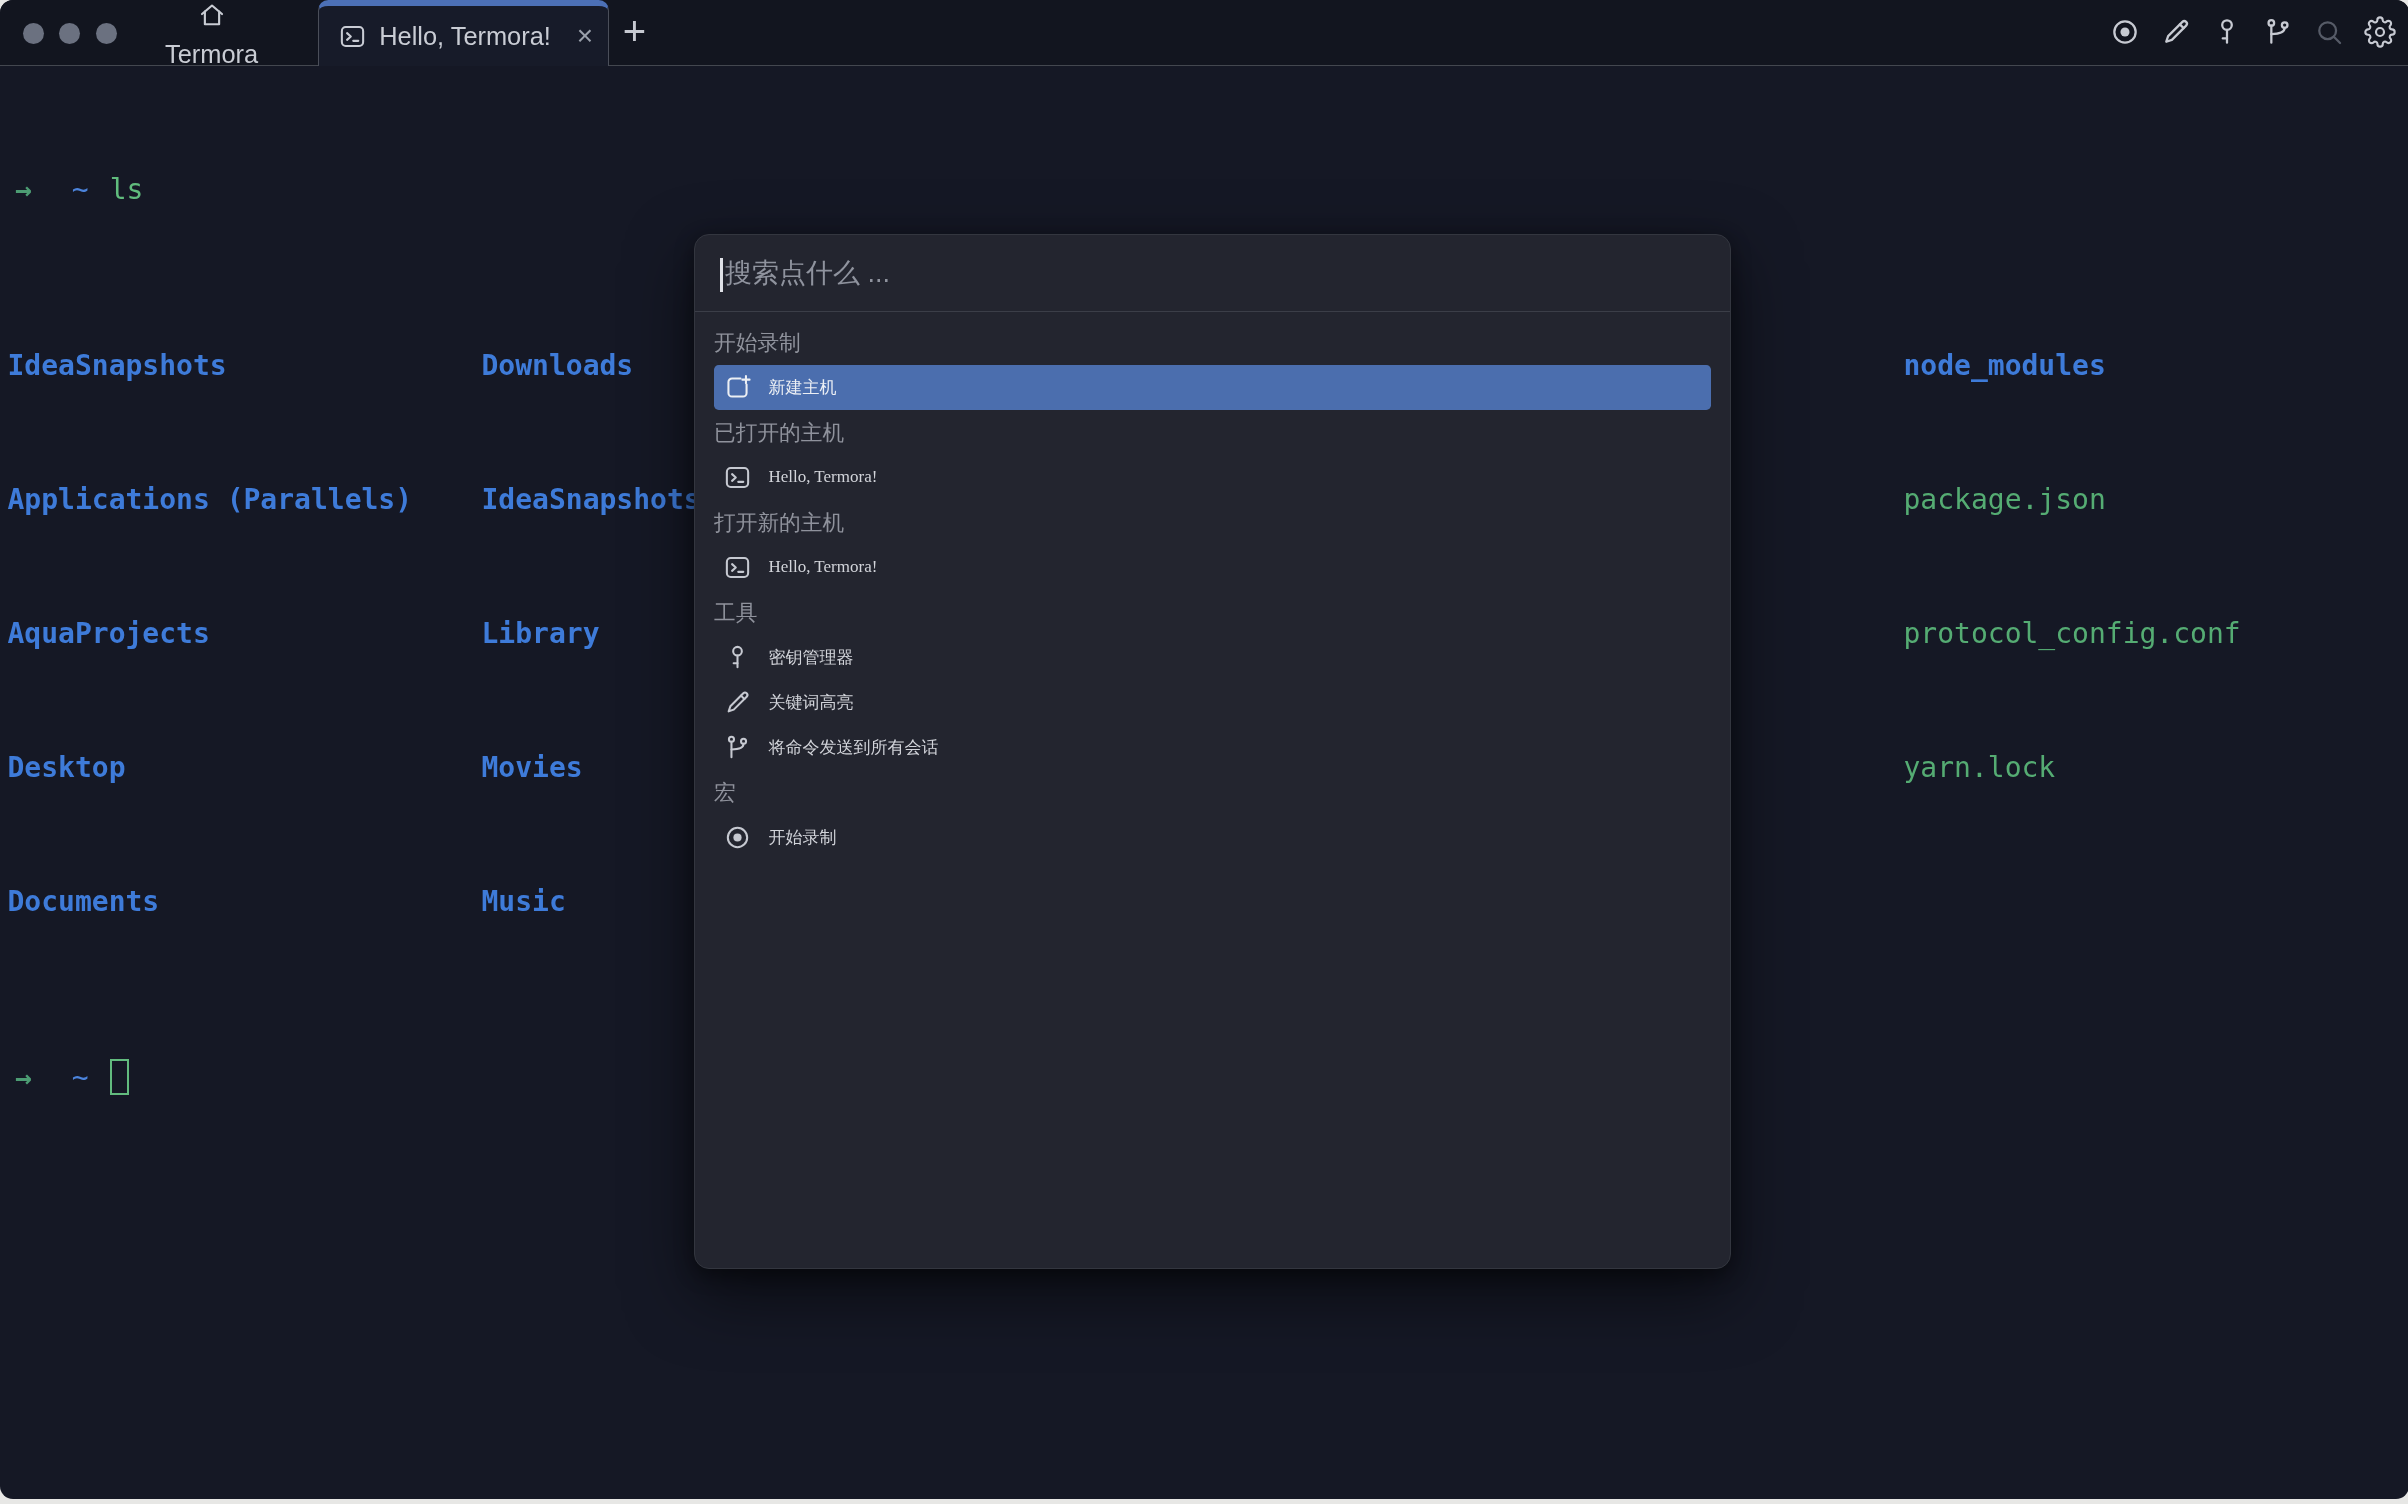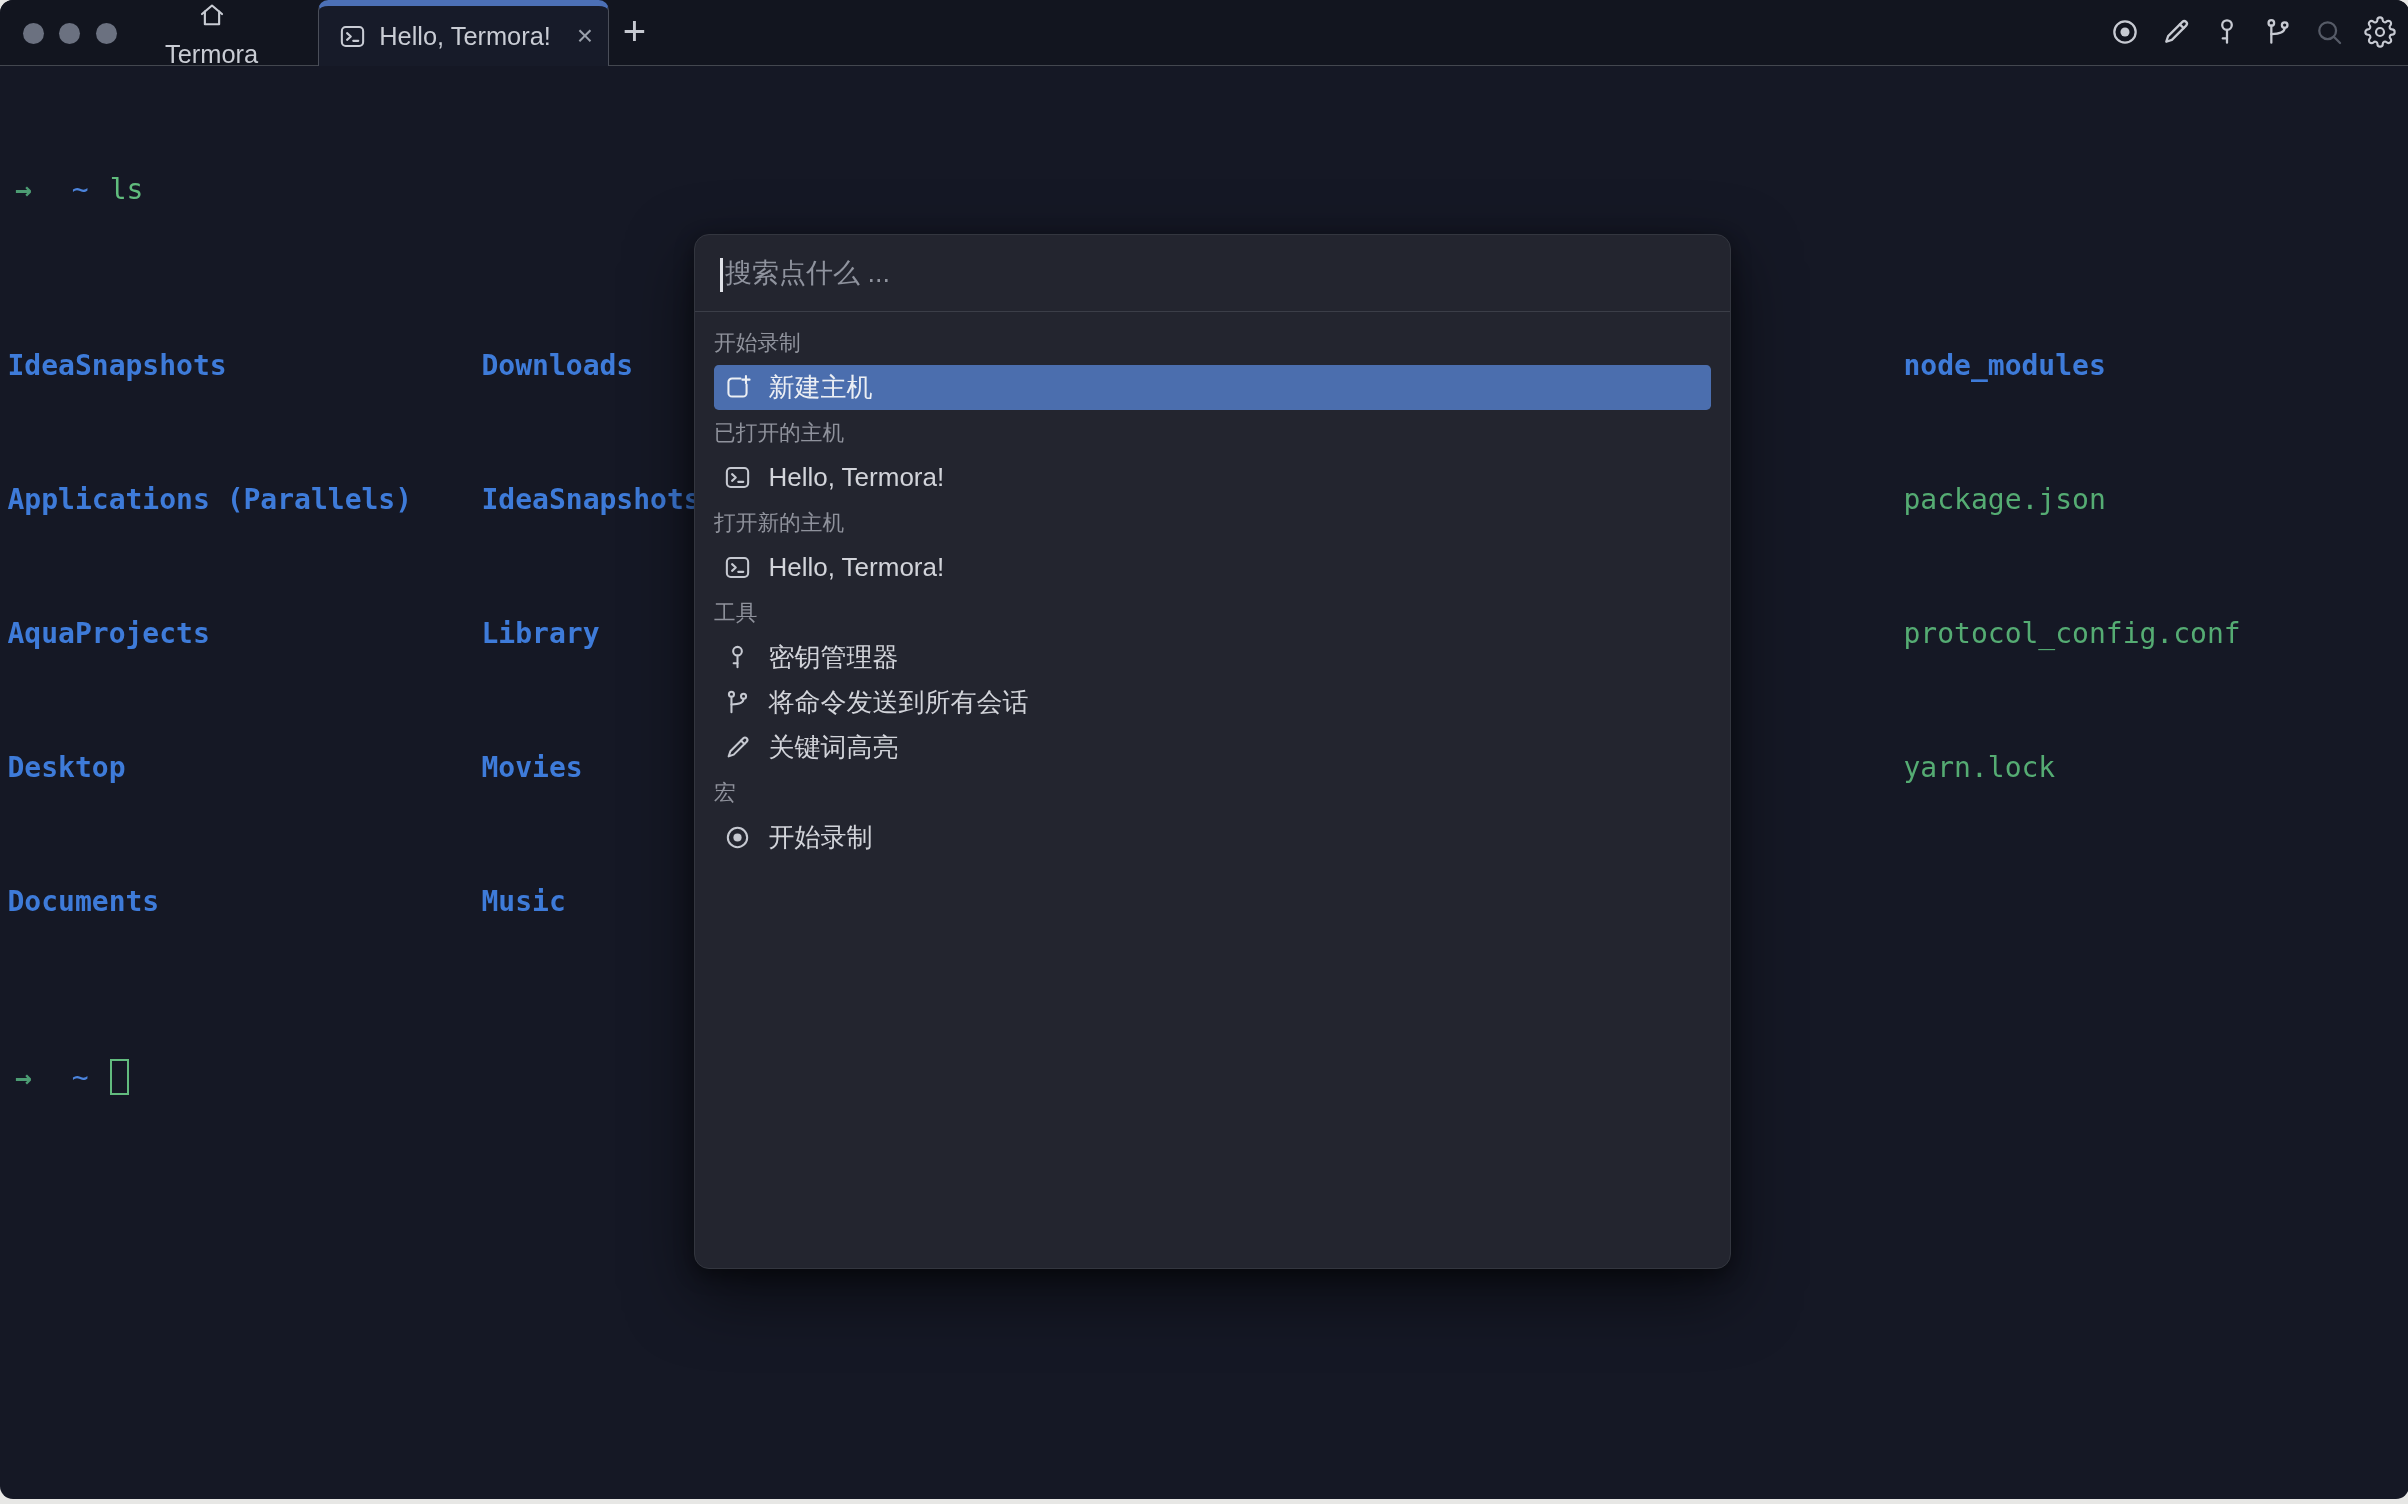--- a/index.html
+++ b/index.html
@@ -47,22 +47,22 @@
   .palette{position:absolute;left:694px;top:234px;width:1037px;height:1035px;background:var(--dialog-bg);
            border:0.9px solid var(--dialog-border);border-radius:15px;
            box-shadow:0 24.5px 66px rgba(0,0,0,0.55), 0 5.6px 19px rgba(0,0,0,0.4);z-index:5;}
   .p-search{position:relative;height:77px;border-bottom:0.9px solid var(--divider);display:flex;align-items:center;}
   .caret{position:absolute;left:25.4px;top:22.6px;width:2.8px;height:34px;background:#dfe1e7;}
   .p-input{width:100%;height:100%;background:transparent;border:none;outline:none;color:#d2d4da;
            font-size:27px;padding:0 1px 0 30px;font-family:inherit;}
   .p-input::placeholder{color:#8f939e;opacity:1;}
   .p-rows{padding:7.5px 19px 0 19px;}
   .p-section{height:45px;display:flex;align-items:center;color:var(--section-text);font-size:21.7px;padding-left:0px;}
-  .p-item{height:45px;display:flex;align-items:center;gap:16px;color:var(--item-text);font-size:26px;
-          padding-left:9.4px;border-radius:4.7px;}
+  .p-item{height:45px;display:flex;align-items:center;gap:16px;color:var(--item-text);font-size:17px;
+          padding-left:9.4px;border-radius:4.7px;font-family:Liberation Serif, serif;}
   .p-item .icn{width:29px;height:29px;color:#c6c9d1;flex:0 0 auto;display:flex;align-items:center;justify-content:center;}
   .p-item.selected{background:var(--selected-bg);color:#eceff4;}
   .p-item.selected .icn{color:#eceff4;}
 </style>
 </head>
 <body>
 
 <div class="window">
 
   <div class="titlebar">
@@ -210,40 +210,40 @@
             <circle cx="12" cy="6.8" r="3.6"></circle>
               <path d="M12 10.4V20"></path>
               <path d="M12 16.8H8.8"></path>
           </svg>
         </span>
         <span>密钥管理器</span>
       </div>
 
       <div class="p-item">
         <span class="icn">
+          <svg width="29" height="29" viewBox="0 0 24 24" fill="none" stroke="currentColor" stroke-width="1.7" stroke-linecap="round" stroke-linejoin="round">
+            <path d="M4.7 19.3l1.4-4.2L16.8 4.4a2 2 0 0 1 2.8 0c.8.8.8 2 0 2.8L8.9 17.9l-4.2 1.4z"></path>
+              <path d="M14.9 6.3l2.8 2.8"></path>
+          </svg>
+        </span>
+        <span>关键词高亮</span>
+      </div>
+
+      <div class="p-item">
+        <span class="icn">
           <svg width="29" height="29" viewBox="0 0 24 24" fill="none" stroke="currentColor" stroke-width="1.7" stroke-linecap="round">
             <circle cx="7" cy="5.2" r="2.1"></circle>
               <circle cx="17" cy="6.8" r="2.1"></circle>
               <path d="M7 7.3V20"></path>
               <path d="M17 8.9c0 3.8-3.8 4.7-10 4.7"></path>
           </svg>
         </span>
         <span>将命令发送到所有会话</span>
       </div>
 
-      <div class="p-item">
-        <span class="icn">
-          <svg width="29" height="29" viewBox="0 0 24 24" fill="none" stroke="currentColor" stroke-width="1.7" stroke-linecap="round" stroke-linejoin="round">
-            <path d="M4.7 19.3l1.4-4.2L16.8 4.4a2 2 0 0 1 2.8 0c.8.8.8 2 0 2.8L8.9 17.9l-4.2 1.4z"></path>
-              <path d="M14.9 6.3l2.8 2.8"></path>
-          </svg>
-        </span>
-        <span>关键词高亮</span>
-      </div>
-
       <div class="p-section">
           <span>宏</span>
         </div>
 
       <div class="p-item">
         <span class="icn">
           <svg width="29" height="29" viewBox="0 0 24 24" fill="none" stroke="currentColor" stroke-width="1.7">
             <circle cx="12" cy="12" r="8"></circle>
               <circle cx="12" cy="12" r="3.4" fill="currentColor" stroke="none"></circle>
           </svg>

